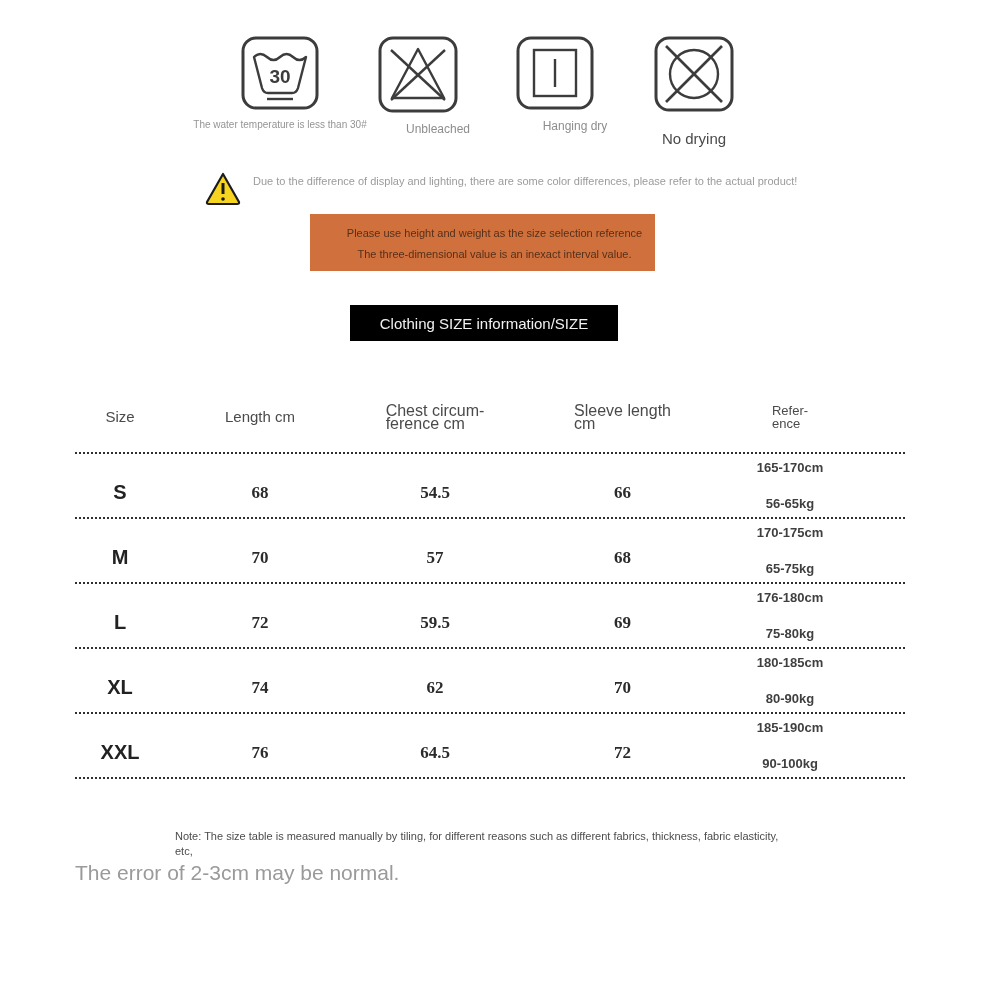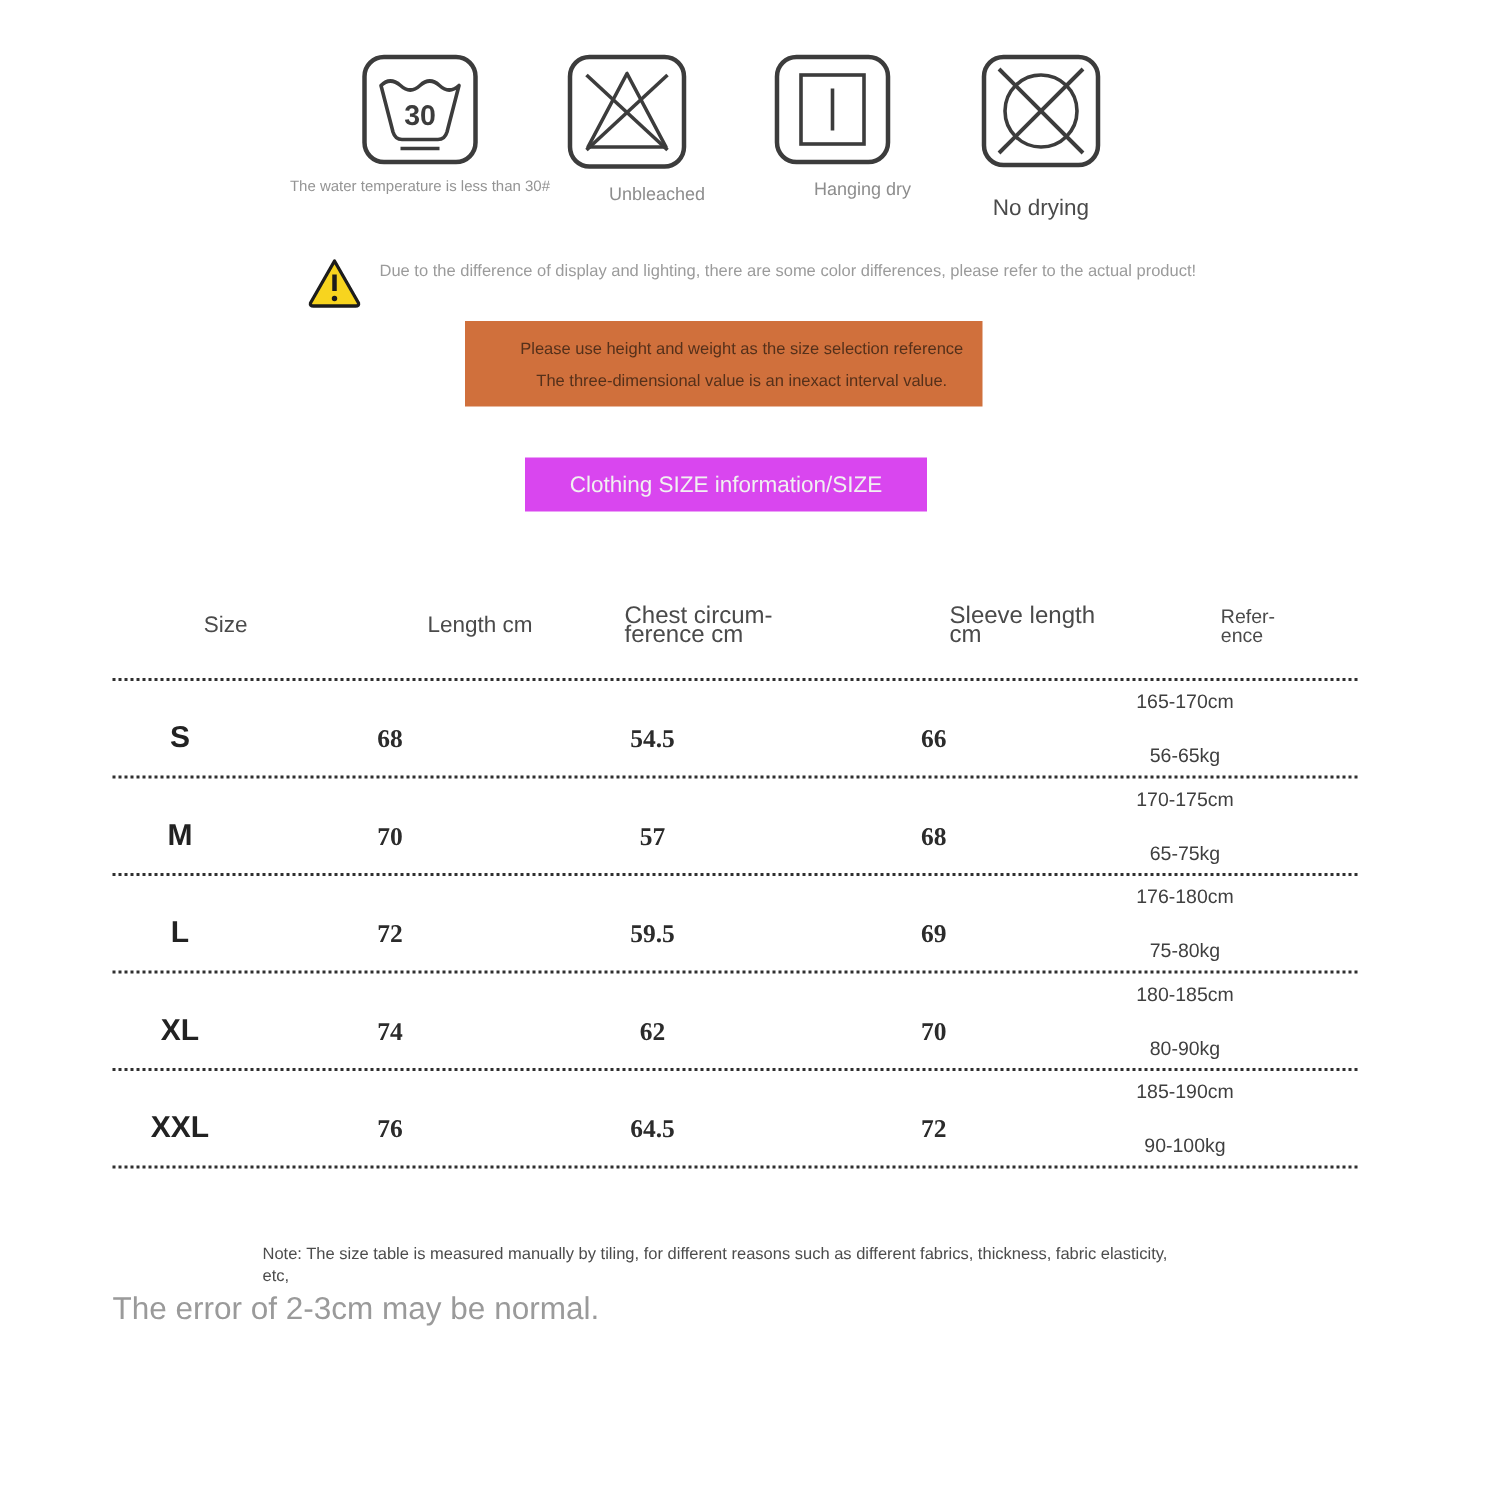--- a/index.html
+++ b/index.html
@@ -14,39 +14,39 @@
   .care-label.mid{font-size:12px;color:#8d8d8d;margin-left:40px;}
   .care-label.big{font-size:15px;color:#4a4a4a;margin-top:18px;}
   
   .warn-tri{position:absolute;left:204px;top:171px;}
   .disclaimer{position:absolute;left:253px;top:175px;width:560px;font-size:11px;color:#9b9b9b;}
   
   .size-guide{position:absolute;left:310px;top:214px;width:345px;height:57px;background:#d0703c;
     padding:9px 0 0 24px;box-sizing:border-box;}
   .size-guide div{font-size:11px;color:#55301a;line-height:21px;text-align:center;}
   
-  .banner{position:absolute;left:350px;top:305px;width:268px;height:36px;background:#d946ef;
+  .banner{position:absolute;left:350px;top:305px;width:268px;height:36px;background:#000000;
     display:flex;align-items:center;justify-content:center;color:#f1f1f1;font-size:15px;}
   
   .table{position:absolute;left:75px;top:388px;width:830px;}
   .thead,.trow{display:grid;grid-template-columns:90px 190px 160px 215px 175px;}
   .thead{height:58px;align-items:center;}
-  .th{display:flex;justify-content:flex-end;}
+  .th{display:flex;justify-content:center;}
   .th .hblock{text-align:left;line-height:13px;font-size:16px;color:#4a4a4a;}
   .th.big .hblock{font-size:15px;line-height:16px;}
   .th.ref .hblock{font-size:13px;}
   .th.ref, .td.ref{padding-right:55px;}
   .tbody{margin-top:6px;}
   .trow{height:63px;border-top:2px dotted #2f2f2f;}
   .trow:last-child{border-bottom:2px dotted #2f2f2f;}
   .td{display:flex;align-items:center;justify-content:center;padding-top:14px;box-sizing:border-box;}
   .td.sizecell{font-size:20px;font-weight:700;color:#222;}
   .td.num{font-size:17px;font-weight:600;color:#2b2b2b;font-family:Liberation Serif, serif;}
   .td.ref{flex-direction:column;padding-top:0;gap:22px;
-    font-size:13px;color:#3f3f3f;font-weight:400;}
+    font-size:13px;color:#3f3f3f;font-weight:700;}
   .td.ref span{line-height:14px;}
   
   .note{position:absolute;left:175px;top:829px;width:650px;font-size:11px;color:#4c4c4c;line-height:15px;}
   .error-note{position:absolute;left:75px;top:861px;width:830px;text-align:left;
     font-size:21px;color:#9a9a9a;}
 </style>
 </head>
 <body>
 
 <div class="canvas">

